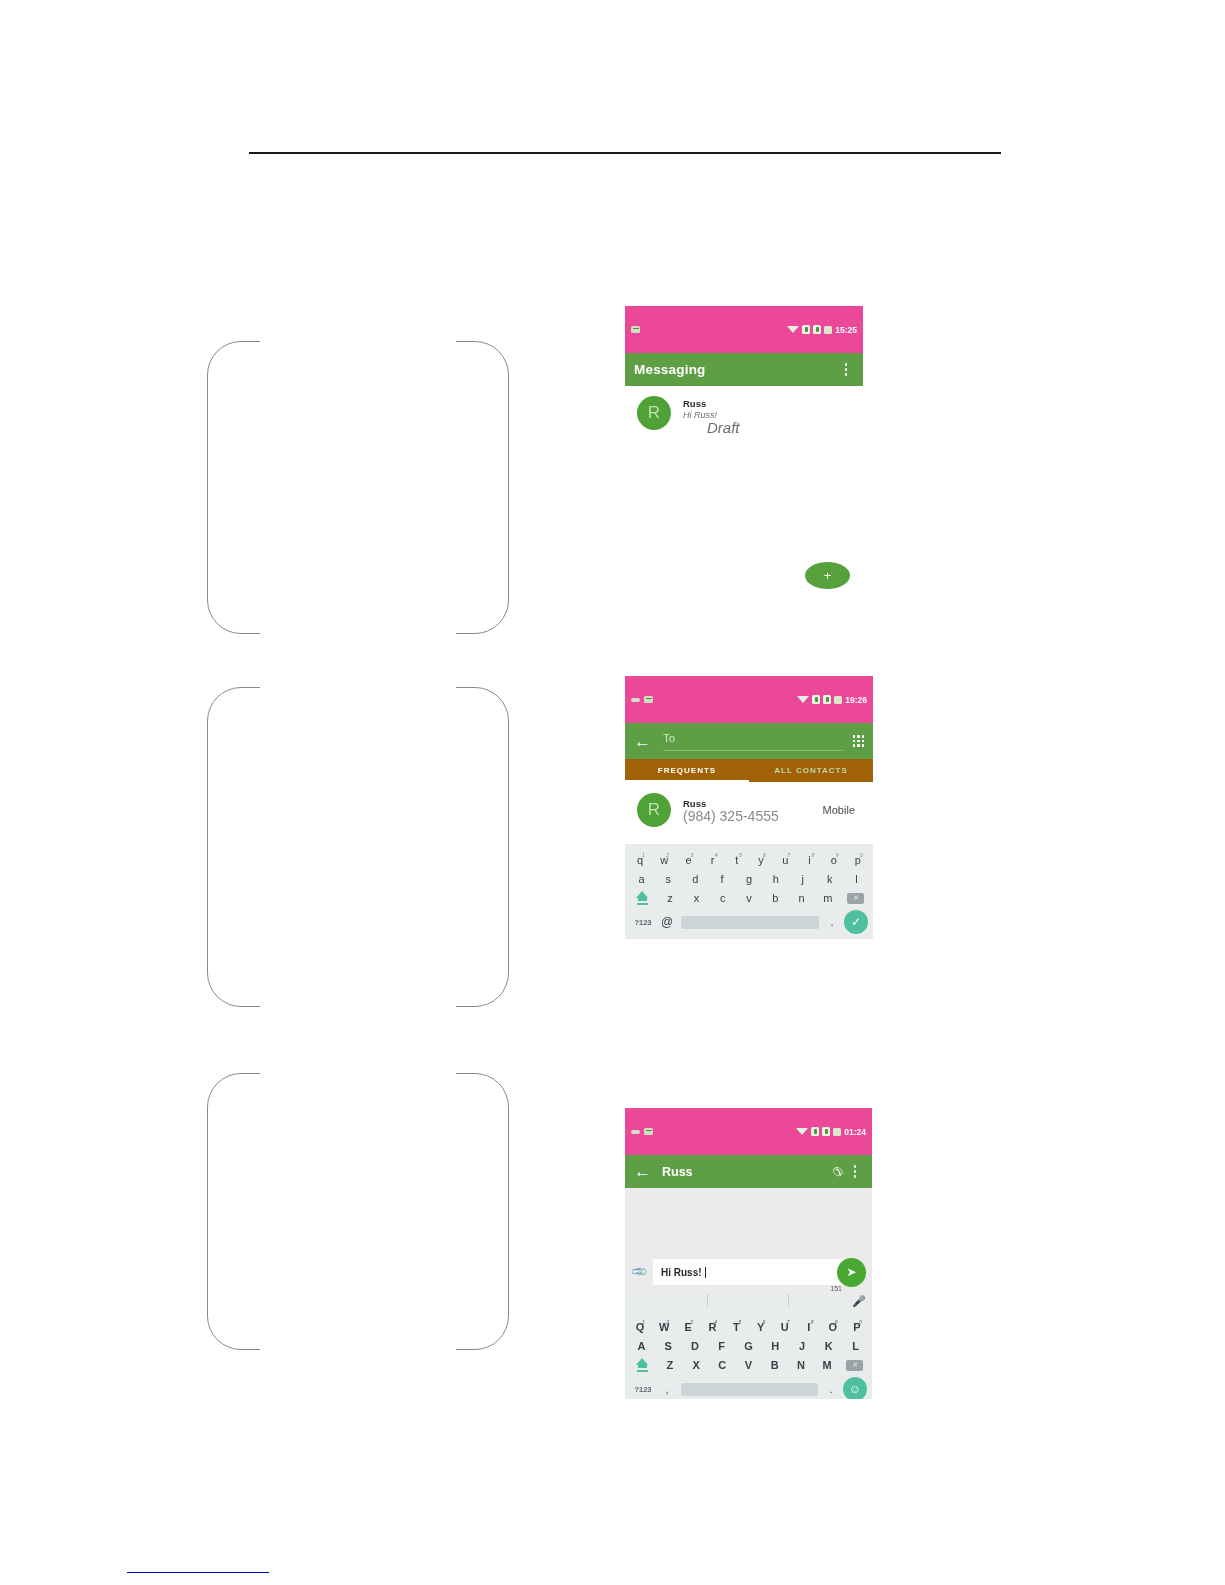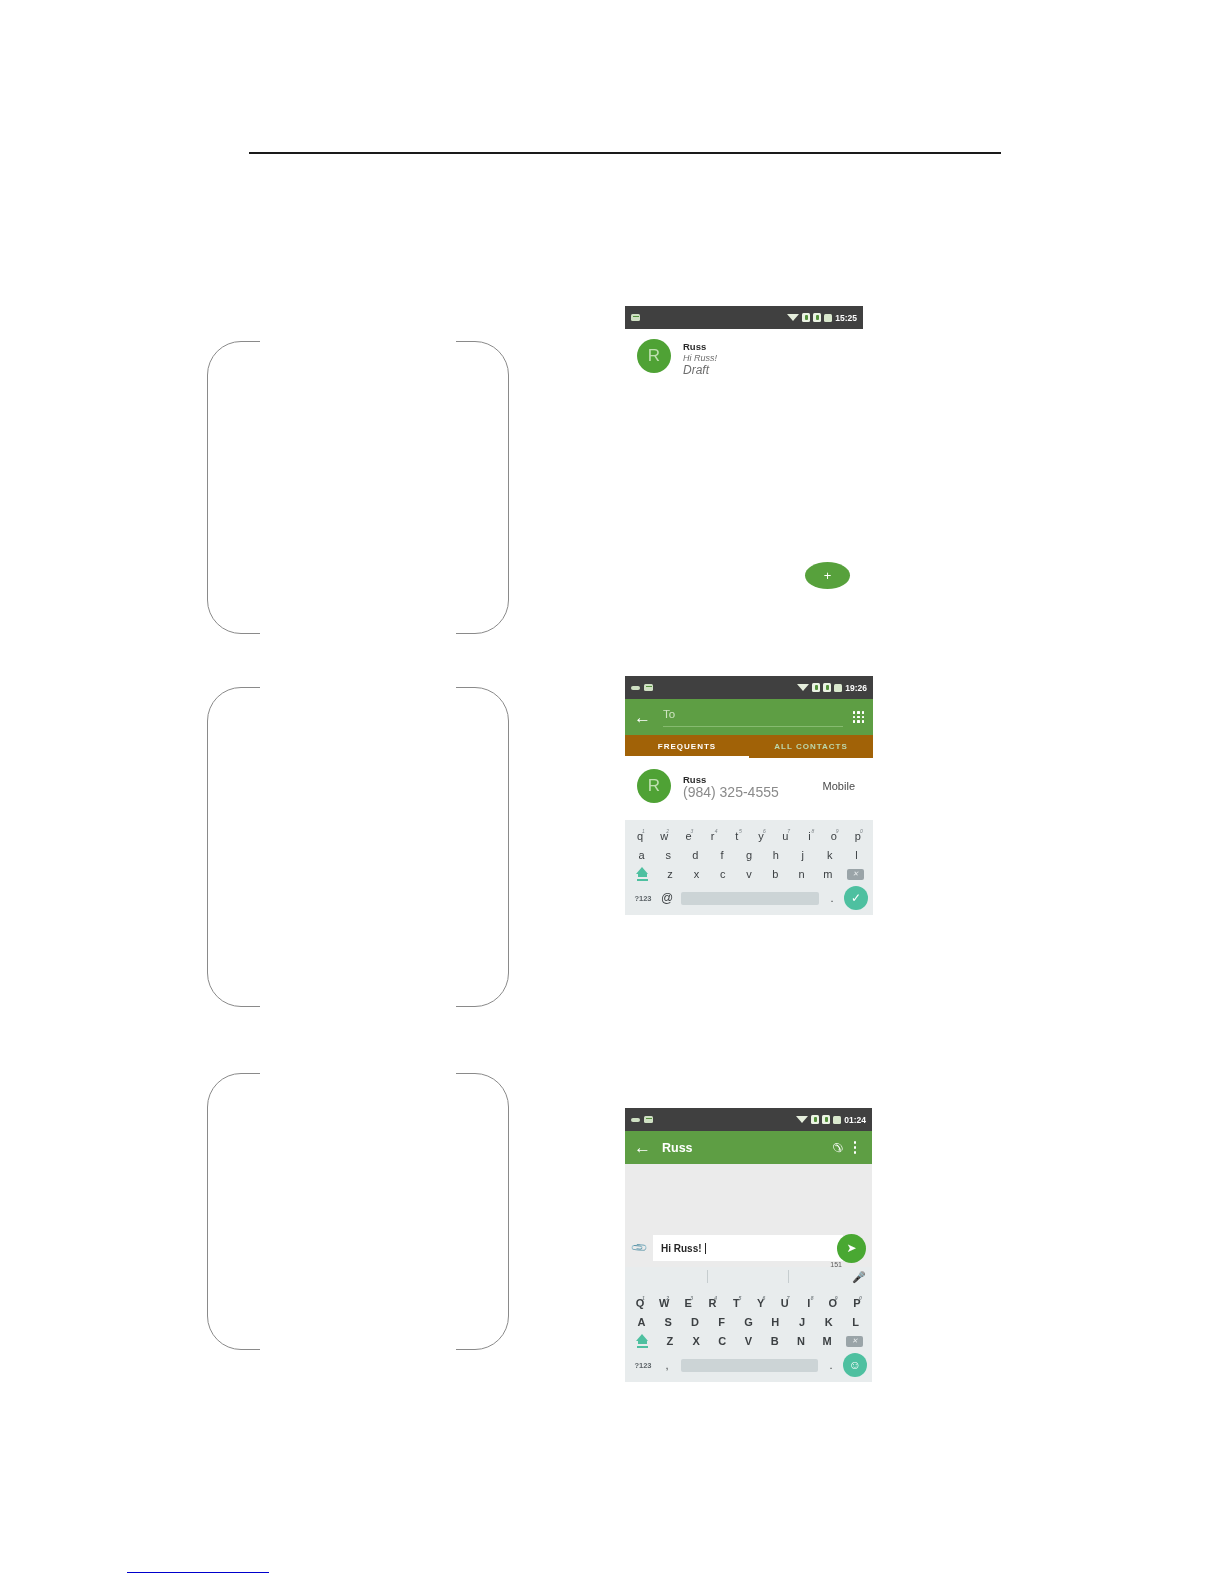--- a/index.html
+++ b/index.html
@@ -47,22 +47,22 @@
     background:#ffffff;
     overflow:hidden;
     font-family:"Liberation Sans", sans-serif;
   }
   #phone-1{left:625px;top:306px;width:238px;height:295px;}
   #phone-2{left:625px;top:676px;width:248px;height:314px;}
   #phone-3{left:625px;top:1108px;width:247px;height:291px;}
 
   
   .statusbar{
-    height:15px;background:#404040;color:#e9f2e3;
-    display:flex;align-items:center;padding:4px 6px;
+    height:15px;background:#ec4899;color:#e9f2e3;
+    display:flex;align-items:center;padding:16px 6px;
     font-size:8px;letter-spacing:.2px;
   }
   .sb-left{display:flex;align-items:center;gap:4px;}
   .sb-spacer{flex:1;}
   .sb-right{display:flex;align-items:center;gap:3px;}
   .sb-clock{font-size:8.5px;color:#fff;font-weight:600;letter-spacing:0;}
   .ic-sms{width:9px;height:7px;background:#cfe0c3;border-radius:1.5px;position:relative;}
   .ic-sms::after{content:"";position:absolute;left:1.5px;top:1.5px;width:6px;height:1.5px;background:#55923c;}
   .ic-usb{width:9px;height:4px;background:#cfe0c3;border-radius:2px;}
   .ic-wifi{width:0;height:0;border-left:6px solid transparent;border-right:6px solid transparent;border-top:7px solid #e6efdd;}
@@ -92,21 +92,21 @@
   .conv-list{background:#fff;}
   .conv-row{display:flex;align-items:flex-start;padding:10px 10px 8px 12px;}
   .avatar{
     width:34px;height:34px;border-radius:50%;background:#4fa235;
     color:#bfe0b0;font-size:17px;display:flex;align-items:center;justify-content:center;
     flex:0 0 auto;
   }
   .conv-text{margin-left:12px;padding-top:2px;}
   .conv-name{font-size:9.5px;font-weight:700;color:#2b2b2b;line-height:12px;}
   .conv-snippet{font-size:9px;font-style:italic;color:#6d6d6d;line-height:11.5px;}
-  .conv-draft{font-size:12px;font-style:italic;color:#6d6d6d;line-height:11.5px;}
+  .conv-draft{font-size:15px;font-style:italic;color:#6d6d6d;line-height:11.5px;margin-left:24px;}
 
   .fab{
     position:absolute;right:13px;bottom:12px;width:45px;height:27px;
     border-radius:50%/50%;background:#57a13c;
     display:flex;align-items:center;justify-content:center;
     color:#ffffff;font-size:13px;line-height:1;font-weight:300;
   }
 
   
   .tobar{height:36px;background:#5e9e44;display:flex;align-items:center;padding:0 9px;}
@@ -216,20 +216,27 @@
       <div class="sb-spacer"></div>
       <div class="sb-right">
         <span class="ic-wifi"></span>
         <span class="ic-sim"></span>
         <span class="ic-sim"></span>
         <span class="ic-batt"></span>
         <span class="sb-clock">15:25</span>
       </div>
     </div>
 
+    <div class="appbar">
+      <span class="appbar-title">Messaging</span>
+      <span class="appbar-grow"></span>
+      <span class="icon-btn">
+        <i class="ic-dots"></i>
+      </span>
+    </div>
 
     <div class="conv-list">
       <div class="conv-row">
         <div class="avatar">R</div>
         <div class="conv-text">
           <div class="conv-name">Russ</div>
           <div class="conv-snippet">Hi Russ!</div>
           <div class="conv-draft">Draft</div>
         </div>
       </div>

